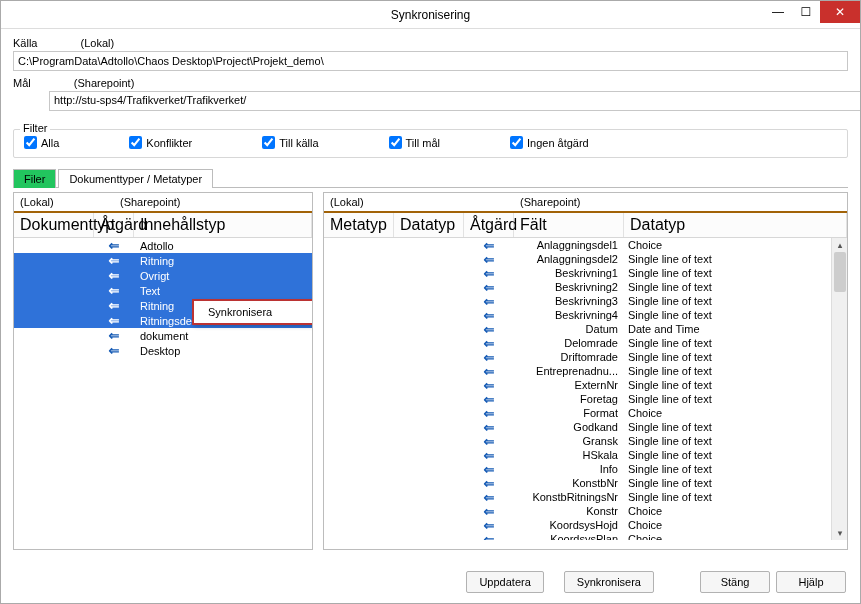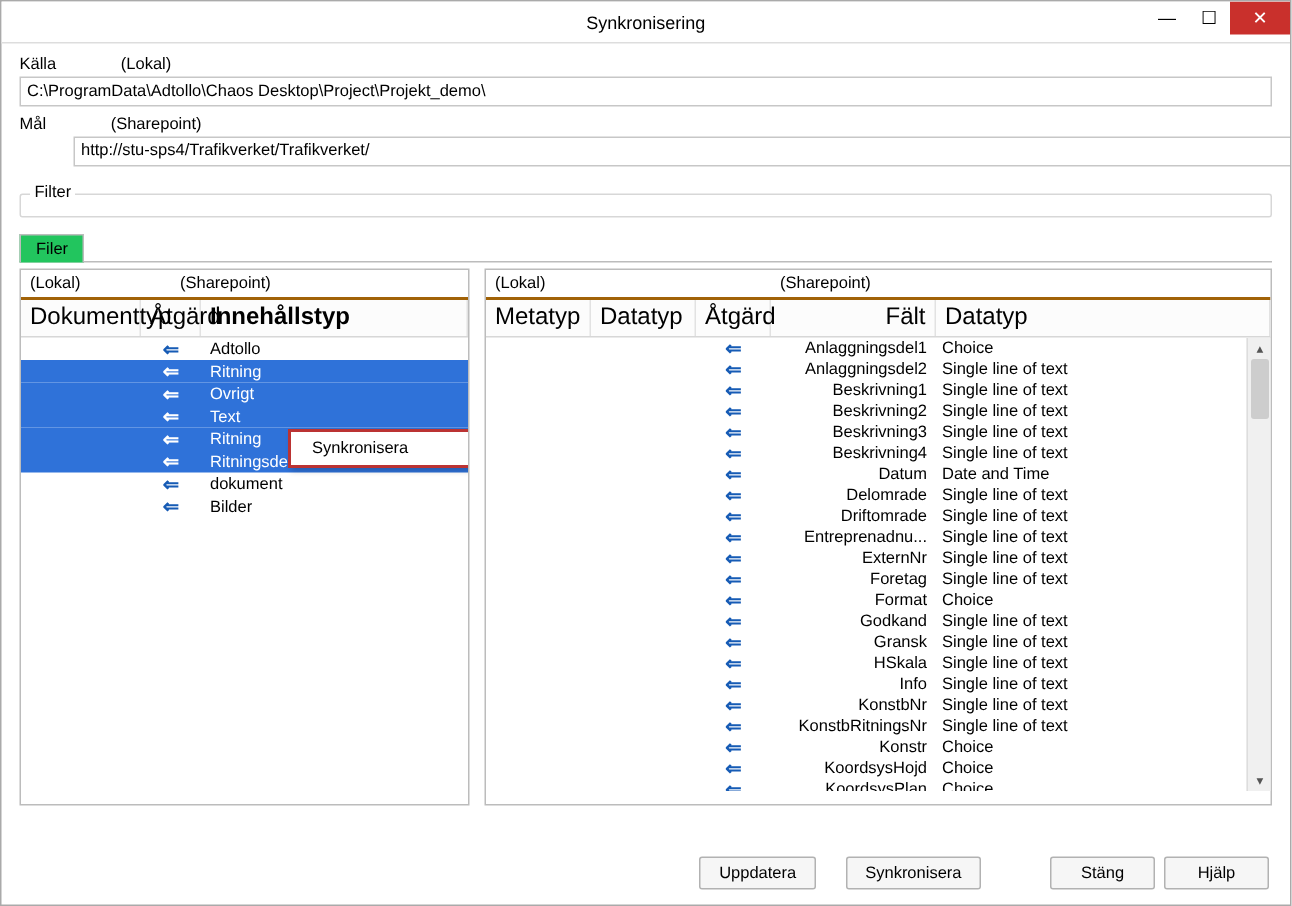--- a/index.html
+++ b/index.html
@@ -28,35 +28,35 @@
 .pane { border: 1px solid #bcbcbc; background: #fff; overflow: hidden; position: relative; }
 .pane.left { width: 300px; }
 .pane.right { flex: 1; }
 .pane-head { display: flex; font-size: 11px; padding: 3px 6px; }
 .pane-head .col1 { flex: 0 0 100px; }
 .pane-head .col2 { flex: 1; }
 .grid-header { display: flex; border-top: 2px solid #a16207; border-bottom: 1px solid #d7d7d7; background: #fcfcfc; font-size: 16px; }
 .grid-header > div { padding: 3px 6px; border-right: 1px solid #e2e2e2; }
 .left .grid-header .gc1 { width: 80px; }
 .left .grid-header .gc2 { width: 40px; }
-.left .grid-header .gc3 { flex: 1; font-weight: bold; }
+.left .grid-header .gc3 { flex: 1; }
 .left-rows { overflow-y: auto; height: 302px; }
 .lrow { display: flex; align-items: center; height: 15px; font-size: 11px; }
 .lrow.sel { background: #2f72d9; color: #fff; }
 .lrow .c1 { width: 80px; padding-left: 6px; }
 .lrow .c2 { width: 40px; text-align: center; }
 .lrow .c3 { flex: 1; padding-left: 6px; }
 .arrow-l { color: #165bb5; font-weight: bold; font-size: 13px; line-height: 1; }
 .lrow.sel .arrow-l { color: #fff; }
 .context-menu { position: absolute; left: 178px; top: 106px; width: 130px; background: #fff; border: 2px solid #b33; box-shadow: 2px 2px 4px rgba(0,0,0,0.2); z-index: 10; }
 .context-item { padding: 5px 14px; font-size: 11px; cursor: pointer; }
 .right .grid-header .rc1 { width: 70px; }
 .right .grid-header .rc2 { width: 70px; }
 .right .grid-header .rc3 { width: 50px; text-align: left; }
-.right .grid-header .rc4 { width: 110px; text-align: right; padding-right: 6px; }
+.right .grid-header .rc4 { width: 110px; padding-right: 6px; }
 .right .grid-header .rc5 { flex: 1; }
 .right-rows { overflow-y: auto; height: 302px; position: relative; }
 .rrow { display: flex; align-items: center; height: 14px; font-size: 11px; }
 .rrow .r1 { width: 70px; }
 .rrow .r2 { width: 70px; }
 .rrow .r3 { width: 50px; text-align: center; }
 .rrow .r4 { width: 110px; text-align: right; padding-right: 6px; }
 .rrow .r5 { flex: 1; padding-left: 4px; }
 .scrollbar { position: absolute; right: 0; top: 0; width: 16px; height: 100%; background: #f0f0f0; border-left: 1px solid #ddd; }
 .scroll-thumb { position: absolute; top: 14px; left: 2px; width: 12px; height: 40px; background: #cdcdcd; border-radius: 2px; }
@@ -89,25 +89,48 @@
   <div class="field-row">
     <span>Mål</span>
     <span class="sub">(Sharepoint)</span>
     <div class="select" style="margin-top:2px;margin-left:36px;">
       <span>http://stu-sps4/Trafikverket/Trafikverket/</span>
     </div>
   </div>
 
   <div class="filter-group">
     <span class="filter-legend">Filter</span>
+    <div class="filter-checks">
+      <label class="chk">
+          <input type="checkbox" checked="" style="">
+          <span>Alla</span>
+        </label>
+      <label class="chk">
+          <input type="checkbox" checked="" style="">
+          <span>Konflikter</span>
+        </label>
+      <label class="chk">
+          <input type="checkbox" checked="" style="">
+          <span>Till källa</span>
+        </label>
+      <label class="chk">
+          <input type="checkbox" checked="" style="">
+          <span>Till mål</span>
+        </label>
+      <label class="chk">
+          <input type="checkbox" checked="" style="">
+          <span>Ingen åtgärd</span>
+        </label>
+    </div>
   </div>
 
   <div class="tabs-outer">
     <div class="tab-row">
       <div class="tab">Filer</div>
+      <div class="tab active">Dokumenttyper / Metatyper</div>
     </div>
 
     <div class="panes">
       <div class="pane left">
         <div class="pane-head">
           <div class="col1">(Lokal)</div>
           <div class="col2">(Sharepoint)</div>
         </div>
         <div class="grid-header">
           <div class="gc1">Dokumenttyp</div>
@@ -146,21 +169,21 @@
               <div class="c3">Ritningsdefinition</div>
             </div>
             <div class="lrow">
               <div class="c1"></div>
               <div class="c2"><span class="arrow-l">⇐</span></div>
               <div class="c3">dokument</div>
             </div>
             <div class="lrow">
               <div class="c1"></div>
               <div class="c2"><span class="arrow-l">⇐</span></div>
-              <div class="c3">Bilder</div>
+              <div class="c3">Desktop</div>
             </div>
           </div>
         <div class="context-menu">
           <div class="context-item">Synkronisera</div>
         </div>
       </div>
 
       <div class="pane right">
         <div class="pane-head">
           <div style="flex:0 0 190px;">(Lokal)</div>

